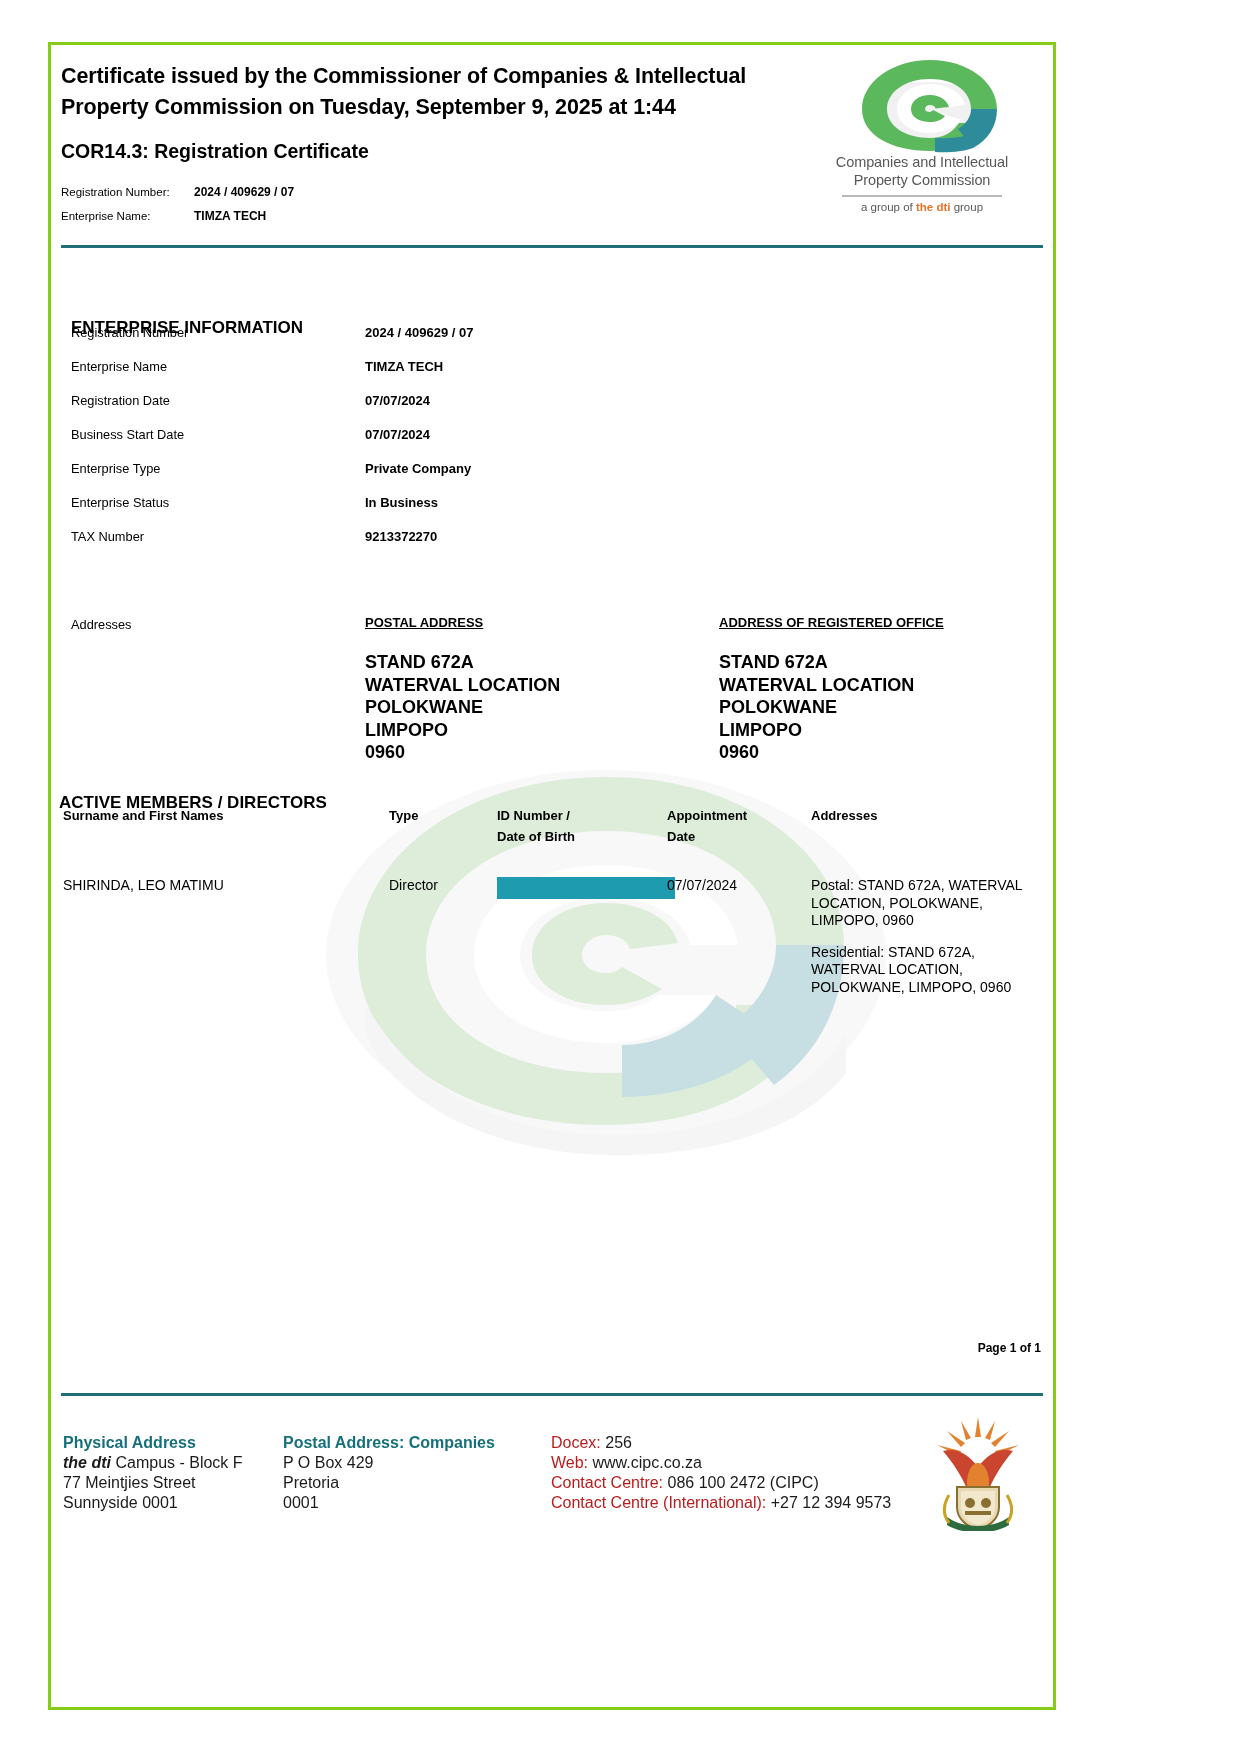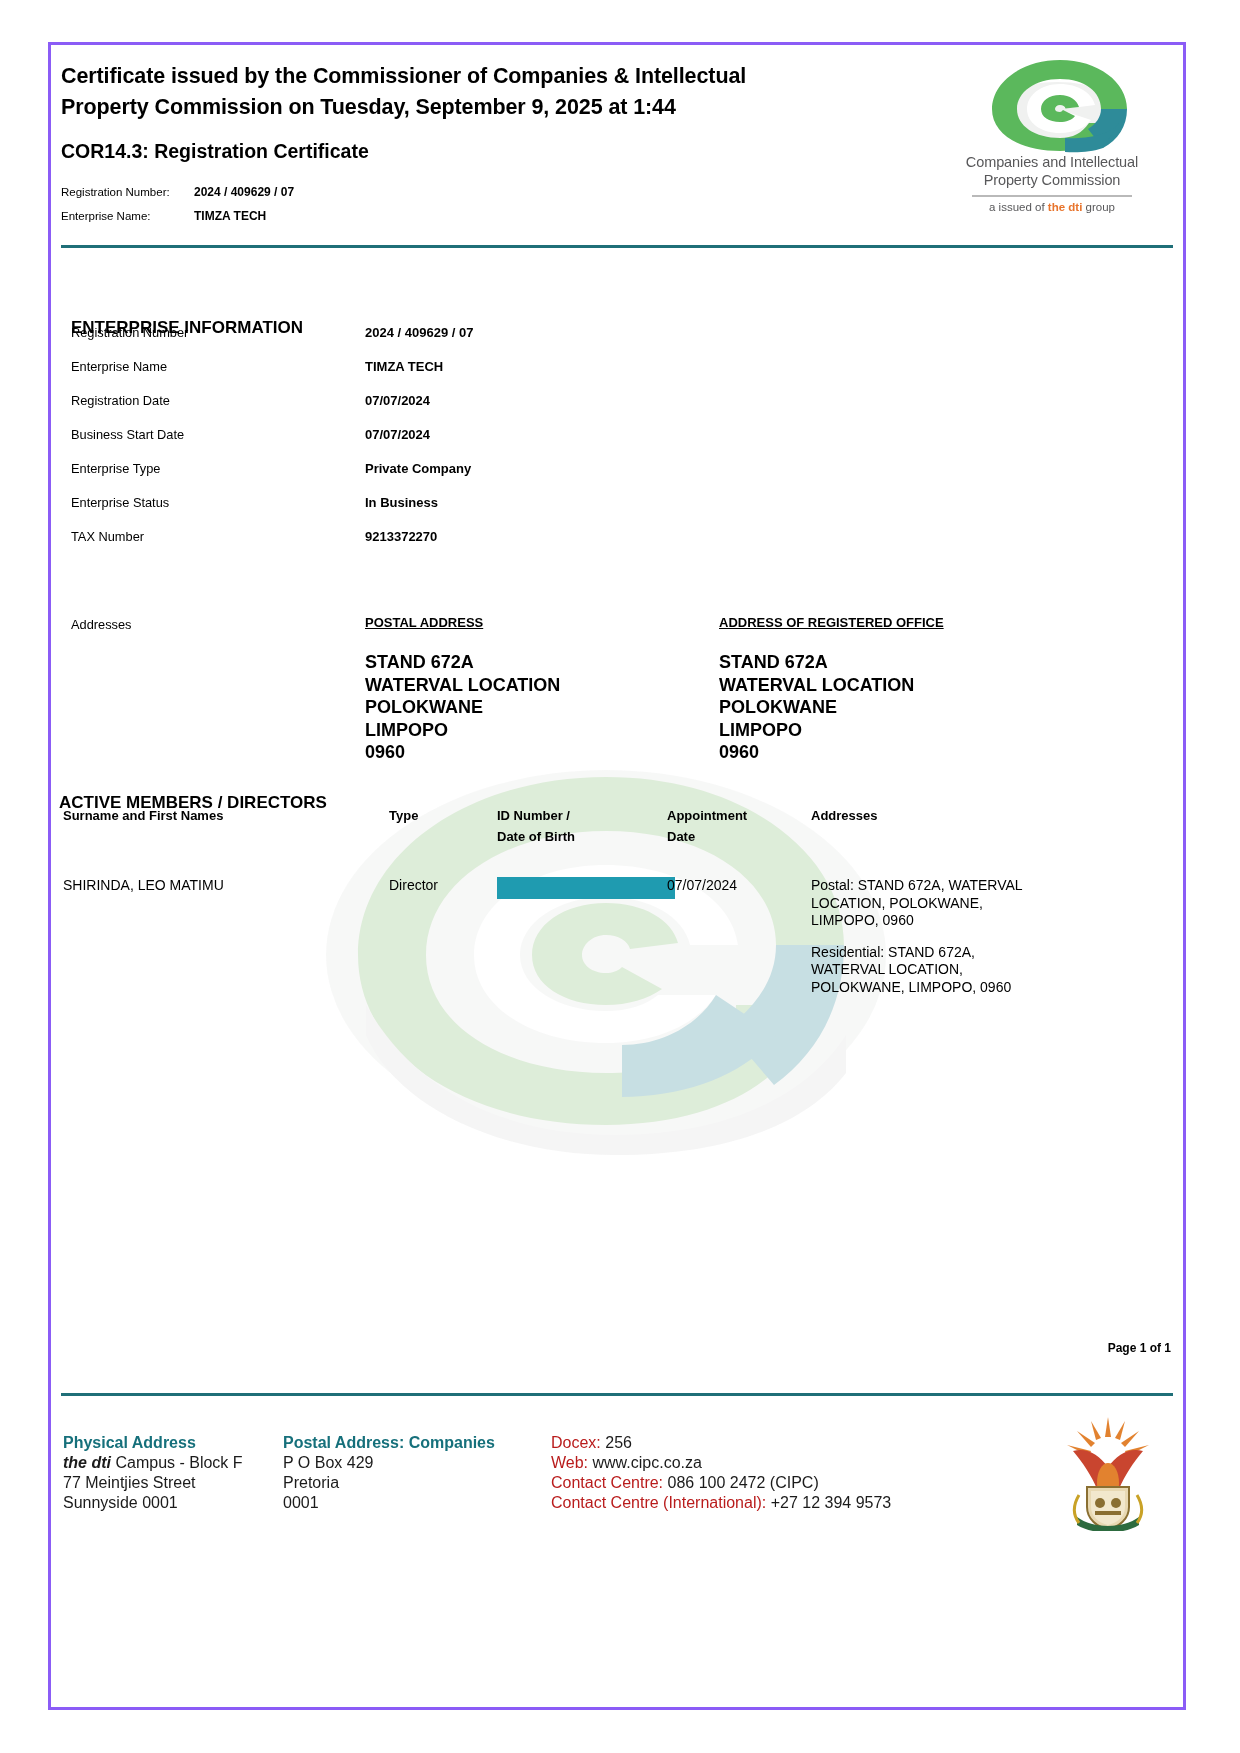--- a/index.html
+++ b/index.html
@@ -17,23 +17,23 @@
     height: 1753px;
     background: #ffffff;
     box-sizing: border-box;
     overflow: hidden;
   }
   
   .page-frame {
     position: absolute;
     left: 48px;
     top: 42px;
-    width: 1138px;
+    width: 1008px;
     height: 1668px;
-    border: 3px solid #8b5cf6;
+    border: 3px solid #84cc16;
     background: #ffffff;
     box-sizing: border-box;
   }
   .inner {
     position: absolute;
     left: 0;
     top: 0;
     right: 0;
     bottom: 0;
     overflow: hidden;
@@ -407,21 +407,21 @@
             <path d="M232 112 L 284 112 C 284 146 266 174 236 190 L 206 152
                      C 222 142 232 128 232 112 Z" fill="#2e8b99"></path>
             <path d="M268 140 L 236 190 C 214 198 184 200 160 198 L 160 170
                      C 196 172 250 166 268 140 Z" fill="#2e8b99"></path>
           </svg>
           <div class="logo-text">
             <span>Companies and Intellectual</span><br>
             <span>Property Commission</span>
           </div>
           <div class="logo-divider"></div>
-          <div class="logo-dti"><span>a issued of </span><span class="dti">the dti</span><span> group</span></div>
+          <div class="logo-dti"><span>a group of </span><span class="dti">the dti</span><span> group</span></div>
         </div>
       </div>
 
       <div class="section-title" id="ent-title">ENTERPRISE INFORMATION</div>
 
       <div class="ent-rows">
         <div class="ent-row">
           <span class="label">Registration Number</span>
           <span class="value">2024 / 409629 / 07</span>
         </div>

